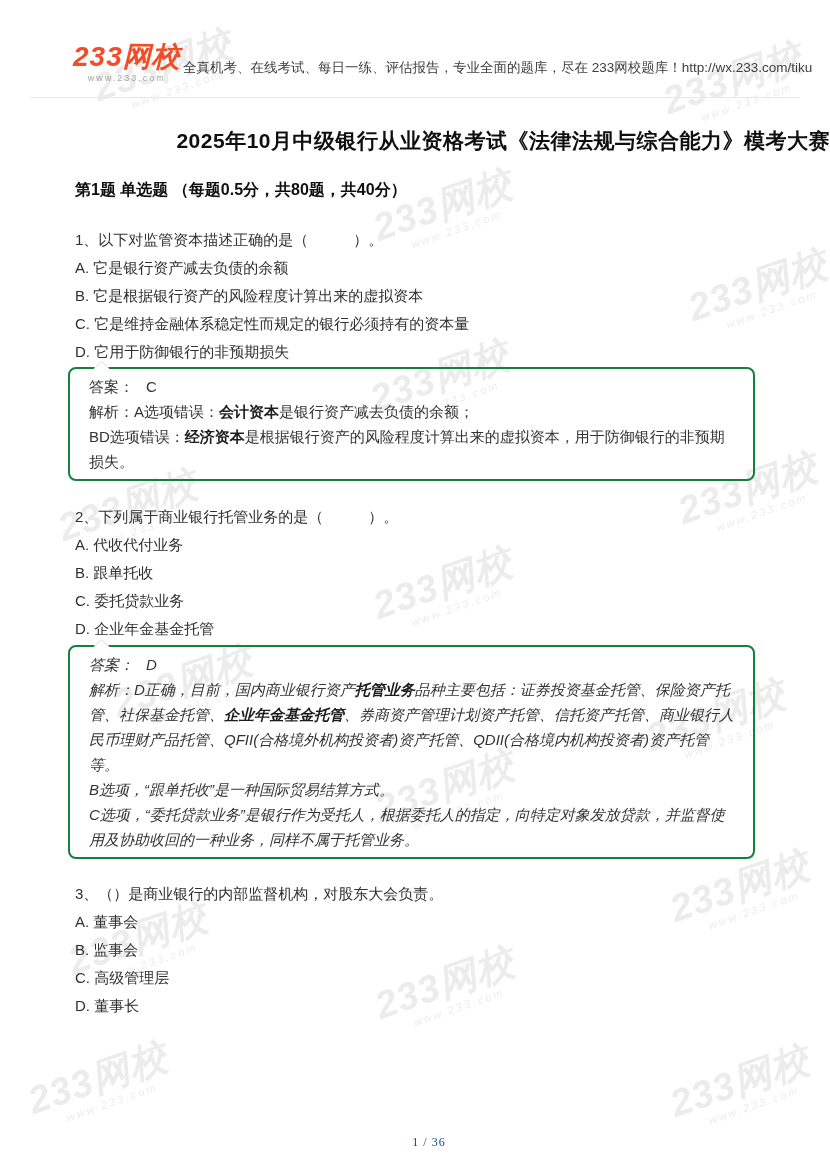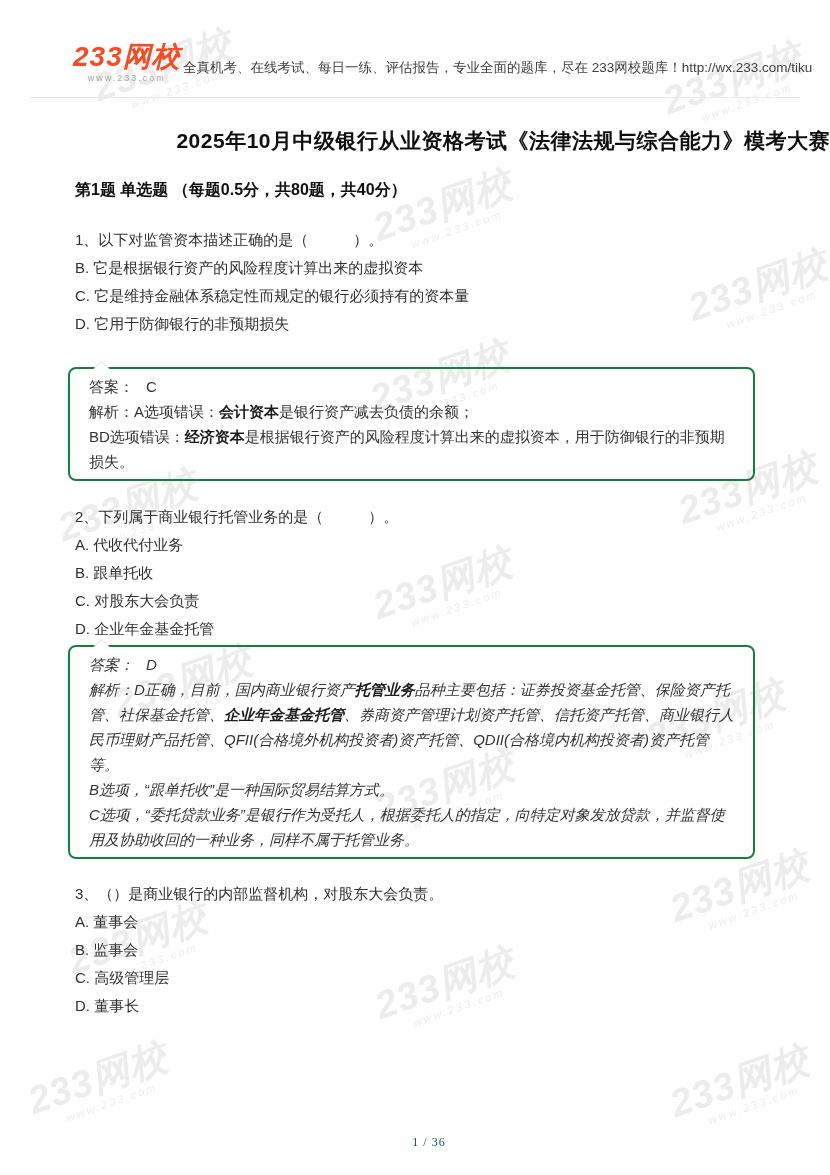--- a/index.html
+++ b/index.html
@@ -112,35 +112,36 @@
   </div>
   <div class="tagline">全真机考、在线考试、每日一练、评估报告，专业全面的题库，尽在 233网校题库！http://wx.233.com/tiku</div>
   <div class="header-rule"></div>
 
   <h1 class="title">2025年10月中级银行从业资格考试《法律法规与综合能力》模考大赛</h1>
   <div class="section">第1题 单选题 （每题0.5分，共80题，共40分）</div>
 
   <div id="content">
       <div class="question" style="top: 226px;">
         <p>1、以下对监管资本描述正确的是（　　　）。</p>
+        <p>A. 它是银行资产减去负债的余额</p>
         <p>B. 它是根据银行资产的风险程度计算出来的虚拟资本</p>
         <p>C. 它是维持金融体系稳定性而规定的银行必须持有的资本量</p>
         <p>D. 它用于防御银行的非预期损失</p>
       </div>
       <div class="answer-box" style="top: 367px;">
         <div class="caret"></div>
         <p><span>答案：</span><span class="ans-val">C</span></p>
         <p><span>解析：A选项错误：</span><b>会计资本</b><span>是银行资产减去负债的余额；</span></p>
         <p><span>BD选项错误：</span><b>经济资本</b><span>是根据银行资产的风险程度计算出来的虚拟资本，用于防御银行的非预期损失。</span></p>
       </div>
       <div class="question" style="top: 503px;">
         <p>2、下列属于商业银行托管业务的是（　　　）。</p>
         <p>A. 代收代付业务</p>
         <p>B. 跟单托收</p>
-        <p>C. 对股东大会负责</p>
+        <p>C. 委托贷款业务</p>
         <p>D. 企业年金基金托管</p>
       </div>
       <div class="answer-box" style="top: 645px; font-style: italic;">
         <div class="caret"></div>
         <p><span>答案：</span><span class="ans-val">D</span></p>
         <p><span>解析：D正确，目前，国内商业银行资产</span><b>托管业务</b><span>品种主要包括：证券投资基金托管、保险资产托管、社保基金托管、</span><b>企业年金基金托管</b><span>、券商资产管理计划资产托管、信托资产托管、商业银行人民币理财产品托管、QFII(合格境外机构投资者)资产托管、QDII(合格境内机构投资者)资产托管等。</span></p>
         <p><span>B选项，“跟单托收”是一种国际贸易结算方式。</span></p>
         <p><span>C选项，“委托贷款业务”是银行作为受托人，根据委托人的指定，向特定对象发放贷款，并监督使用及协助收回的一种业务，同样不属于托管业务。</span></p>
       </div>
       <div class="question" style="top: 880px;">

